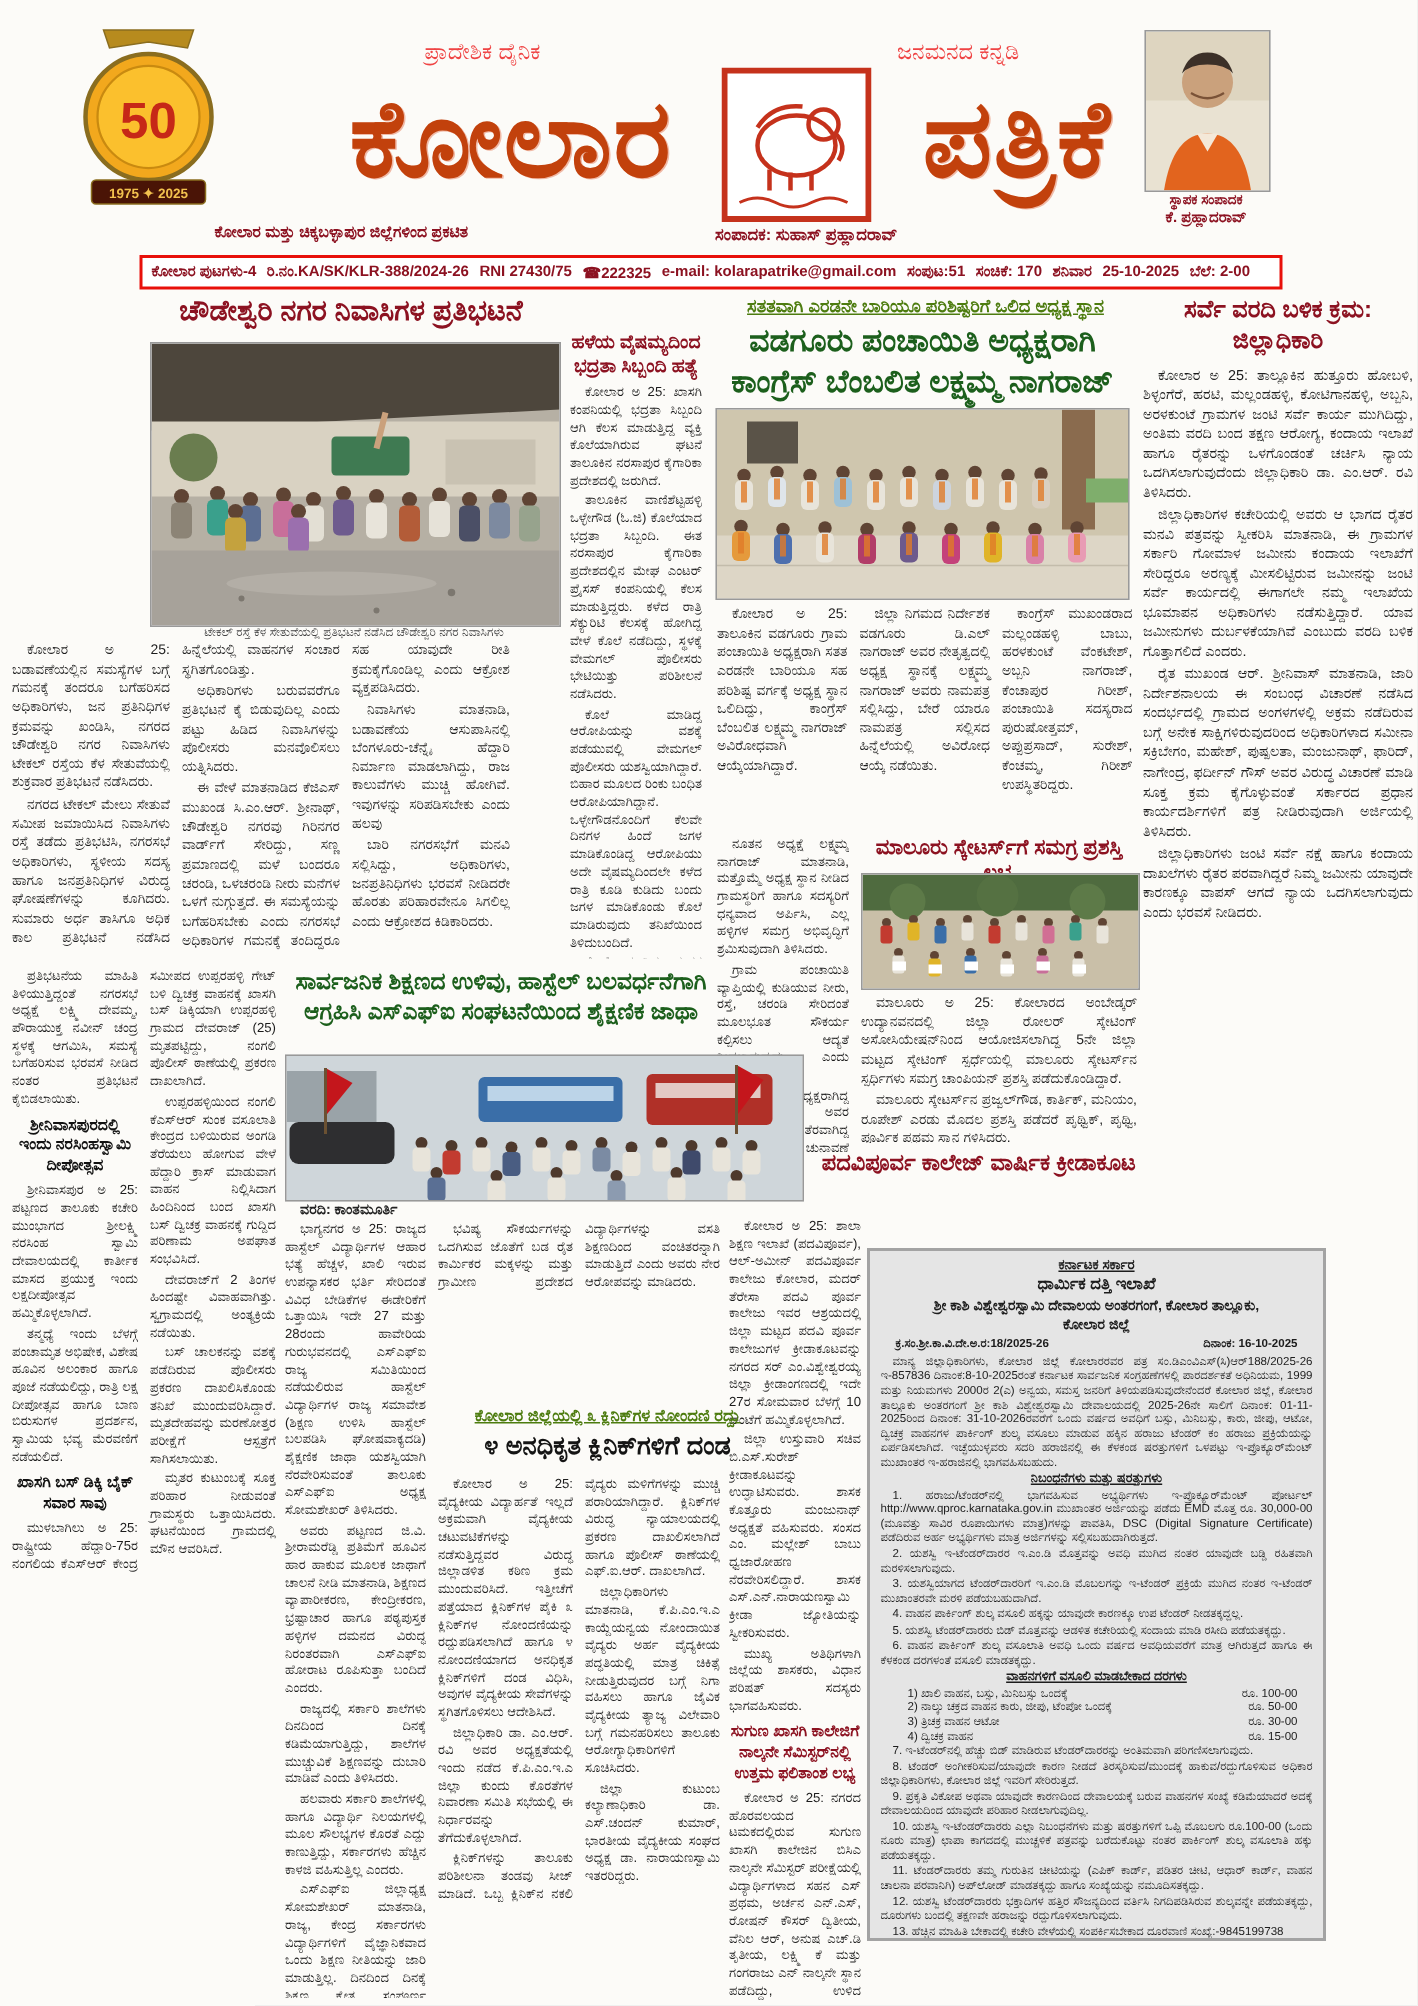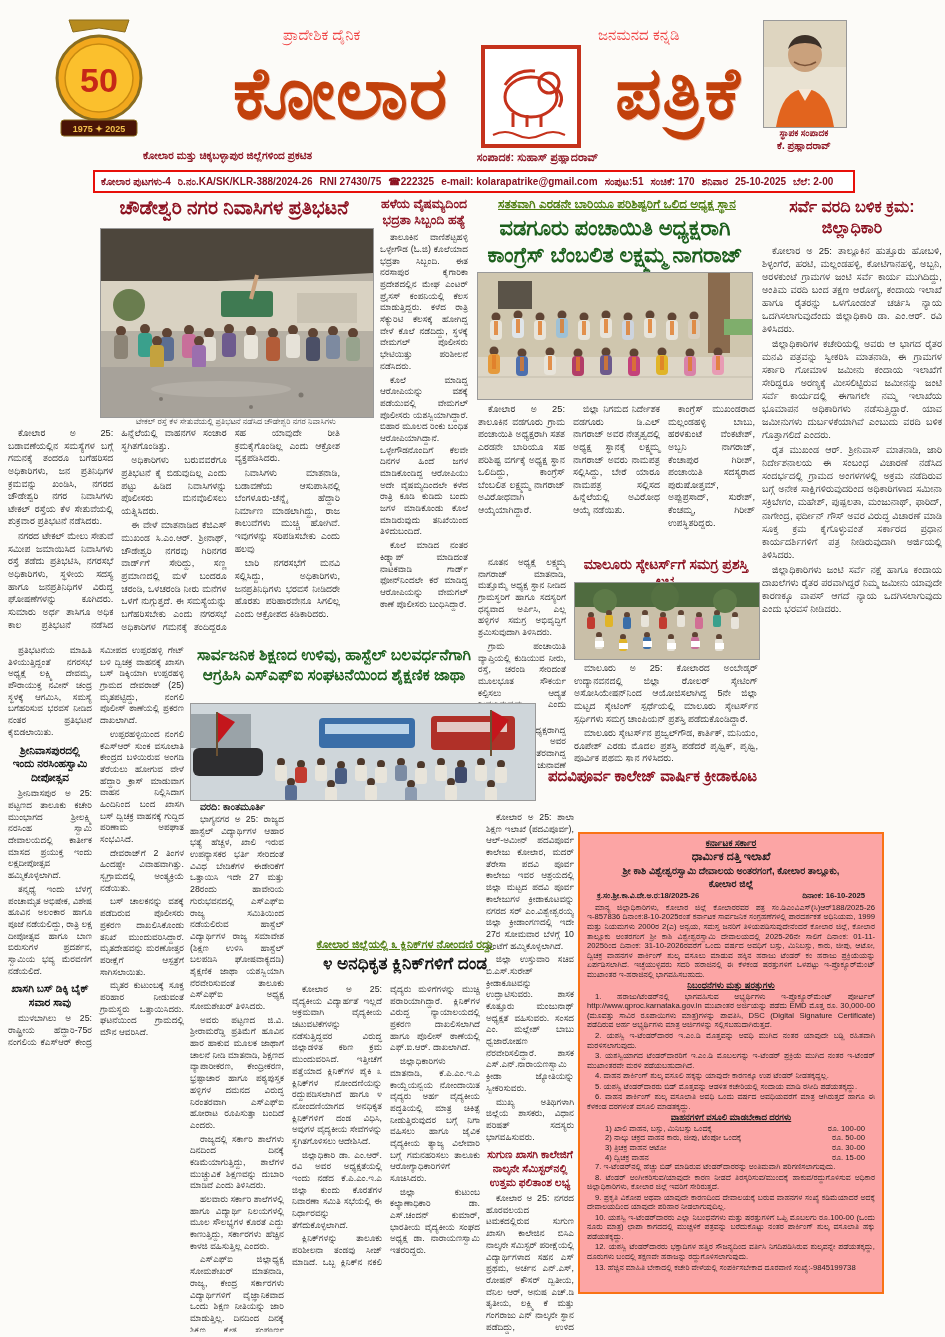--- a/index.html
+++ b/index.html
@@ -24,21 +24,21 @@
   .body-txt{font-size:9.3px;line-height:1.36;text-align:justify;overflow:hidden;}
   .body-sm{font-size:8.8px;line-height:1.33;text-align:justify;overflow:hidden;}
   .cols3{column-count:3;column-gap:8px;}
   .cols2{column-count:2;column-gap:8px;}
   p{margin:0 0 2px 0;text-indent:10px;}
   .subhead{font-weight:bold;text-align:center;text-indent:0;font-size:10.5px;margin:5px 0 3px;color:#111;}
   .caption{font-size:8px;color:#444;text-align:center;overflow:hidden;white-space:nowrap;}
   .photo{border:1px solid #999;background:#ddd;overflow:hidden;}
   .photo svg{display:block;}
   
-  .notice{border:2px solid #f97316;background:#fca5a5;padding:4px 7px;font-size:7.7px;line-height:1.24;
+  .notice{border:2px solid #a3a3a3;background:#e5e5e5;padding:4px 7px;font-size:7.7px;line-height:1.24;
           text-align:justify;overflow:hidden;}
   .notice p{margin:0 0 1px;text-indent:8px;}
   .n-center{text-align:center;font-weight:bold;text-indent:0 !important;}
   .n-under{text-decoration:underline;}
   .n-ref{display:flex;justify-content:space-between;font-weight:bold;text-indent:0;}
   .fee-row{display:flex;justify-content:space-between;padding:0 10px 0 18px;}
   .fee-row span{text-indent:0;}
 </style>
 </head>
 <body>
@@ -148,22 +148,23 @@
     <p>ಕೋಲಾರ ಅ 25: ಬಡಾವಣೆಯಲ್ಲಿನ ಸಮಸ್ಯೆಗಳ ಬಗ್ಗೆ ಗಮನಕ್ಕೆ ತಂದರೂ ಬಗೆಹರಿಸದ ಅಧಿಕಾರಿಗಳು, ಜನ ಪ್ರತಿನಿಧಿಗಳ ಕ್ರಮವನ್ನು ಖಂಡಿಸಿ, ನಗರದ ಚೌಡೇಶ್ವರಿ ನಗರ ನಿವಾಸಿಗಳು ಟೇಕಲ್ ರಸ್ತೆಯ ಕೆಳ ಸೇತುವೆಯಲ್ಲಿ ಶುಕ್ರವಾರ ಪ್ರತಿಭಟನೆ ನಡೆಸಿದರು.</p>
     <p>ನಗರದ ಟೇಕಲ್ ಮೇಲು ಸೇತುವೆ ಸಮೀಪ ಜಮಾಯಿಸಿದ ನಿವಾಸಿಗಳು ರಸ್ತೆ ತಡೆದು ಪ್ರತಿಭಟಿಸಿ, ನಗರಸಭೆ ಅಧಿಕಾರಿಗಳು, ಸ್ಥಳೀಯ ಸದಸ್ಯ ಹಾಗೂ ಜನಪ್ರತಿನಿಧಿಗಳ ವಿರುದ್ಧ ಘೋಷಣೆಗಳನ್ನು ಕೂಗಿದರು. ಸುಮಾರು ಅರ್ಧ ತಾಸಿಗೂ ಅಧಿಕ ಕಾಲ ಪ್ರತಿಭಟನೆ ನಡೆಸಿದ ಹಿನ್ನೆಲೆಯಲ್ಲಿ ವಾಹನಗಳ ಸಂಚಾರ ಸ್ಥಗಿತಗೊಂಡಿತ್ತು.</p>
     <p>ಅಧಿಕಾರಿಗಳು ಬರುವವರೆಗೂ ಪ್ರತಿಭಟನೆ ಕೈ ಬಿಡುವುದಿಲ್ಲ ಎಂದು ಪಟ್ಟು ಹಿಡಿದ ನಿವಾಸಿಗಳನ್ನು ಪೊಲೀಸರು ಮನವೊಲಿಸಲು ಯತ್ನಿಸಿದರು.</p>
     <p>ಈ ವೇಳೆ ಮಾತನಾಡಿದ ಕೆಜಿಎಸ್ ಮುಖಂಡ ಸಿ.ಎಂ.ಆರ್. ಶ್ರೀನಾಥ್, ಚೌಡೇಶ್ವರಿ ನಗರವು ಗಿರಿನಗರ ವಾರ್ಡ್‌ಗೆ ಸೇರಿದ್ದು, ಸಣ್ಣ ಪ್ರಮಾಣದಲ್ಲಿ ಮಳೆ ಬಂದರೂ ಚರಂಡಿ, ಒಳಚರಂಡಿ ನೀರು ಮನೆಗಳ ಒಳಗೆ ನುಗ್ಗುತ್ತದೆ. ಈ ಸಮಸ್ಯೆಯನ್ನು ಬಗೆಹರಿಸಬೇಕು ಎಂದು ನಗರಸಭೆ ಅಧಿಕಾರಿಗಳ ಗಮನಕ್ಕೆ ತಂದಿದ್ದರೂ ಸಹ ಯಾವುದೇ ರೀತಿ ಕ್ರಮಕೈಗೊಂಡಿಲ್ಲ ಎಂದು ಆಕ್ರೋಶ ವ್ಯಕ್ತಪಡಿಸಿದರು.</p>
     <p>ನಿವಾಸಿಗಳು ಮಾತನಾಡಿ, ಬಡಾವಣೆಯ ಆಸುಪಾಸಿನಲ್ಲಿ ಬೆಂಗಳೂರು-ಚೆನ್ನೈ ಹೆದ್ದಾರಿ ನಿರ್ಮಾಣ ಮಾಡಲಾಗಿದ್ದು, ರಾಜ ಕಾಲುವೆಗಳು ಮುಚ್ಚಿ ಹೋಗಿವೆ. ಇವುಗಳನ್ನು ಸರಿಪಡಿಸಬೇಕು ಎಂದು ಹಲವು</p>
     <p>ಬಾರಿ ನಗರಸಭೆಗೆ ಮನವಿ ಸಲ್ಲಿಸಿದ್ದು, ಅಧಿಕಾರಿಗಳು, ಜನಪ್ರತಿನಿಧಿಗಳು ಭರವಸೆ ನೀಡಿದರೇ ಹೊರತು ಪರಿಹಾರವೇನೂ ಸಿಗಲಿಲ್ಲ ಎಂದು ಆಕ್ರೋಶದ ಕಿಡಿಕಾರಿದರು.</p>
 
   </div>
 
   <div class="abs" style="left:380px;top:197px;width:88px;height:442px;overflow:hidden;">
-    <div class="hl-maroon" style="font-size:12.5px;line-height:1.25;margin-bottom:4px;">ಹಳೆಯ ವೈಷಮ್ಯದಿಂದ ಭದ್ರತಾ ಸಿಬ್ಬಂದಿ ಹತ್ಯೆ</div>
+    <div class="hl-maroon" style="font-size:12.5px;line-height:1.25;margin-bottom:4px;margin-top:24px;">ಹಳೆಯ ವೈಷಮ್ಯದಿಂದ ಭದ್ರತಾ ಸಿಬ್ಬಂದಿ ಹತ್ಯೆ</div>
     <div class="body-sm">
+      <p>ಕೋಲಾರ ಅ 25: ಖಾಸಗಿ ಕಂಪನಿಯಲ್ಲಿ ಭದ್ರತಾ ಸಿಬ್ಬಂದಿ ಆಗಿ ಕೆಲಸ ಮಾಡುತ್ತಿದ್ದ ವ್ಯಕ್ತಿ ಕೊಲೆಯಾಗಿರುವ ಘಟನೆ ತಾಲೂಕಿನ ನರಸಾಪುರ ಕೈಗಾರಿಕಾ ಪ್ರದೇಶದಲ್ಲಿ ಜರುಗಿದೆ.</p>
       <p>ತಾಲೂಕಿನ ವಾಣಿಶೆಟ್ಟಹಳ್ಳಿ ಒಳ್ಳೇಗೌಡ (ಓ.ಜಿ) ಕೊಲೆಯಾದ ಭದ್ರತಾ ಸಿಬ್ಬಂದಿ. ಈತ ನರಸಾಪುರ ಕೈಗಾರಿಕಾ ಪ್ರದೇಶದಲ್ಲಿನ ಮೇಘ ಎಂಟರ್ ಪ್ರೈಸಸ್ ಕಂಪನಿಯಲ್ಲಿ ಕೆಲಸ ಮಾಡುತ್ತಿದ್ದರು. ಕಳೆದ ರಾತ್ರಿ ಸೆಕ್ಯುರಿಟಿ ಕೆಲಸಕ್ಕೆ ಹೋಗಿದ್ದ ವೇಳೆ ಕೊಲೆ ನಡೆದಿದ್ದು, ಸ್ಥಳಕ್ಕೆ ವೇಮಗಲ್ ಪೊಲೀಸರು ಭೇಟಿಯಿತ್ತು ಪರಿಶೀಲನೆ ನಡೆಸಿದರು.</p>
       <p>ಕೊಲೆ ಮಾಡಿದ್ದ ಆರೋಪಿಯನ್ನು ವಶಕ್ಕೆ ಪಡೆಯುವಲ್ಲಿ ವೇಮಗಲ್ ಪೊಲೀಸರು ಯಶಸ್ವಿಯಾಗಿದ್ದಾರೆ. ಬಿಹಾರ ಮೂಲದ ರಿಂಕು ಬಂಧಿತ ಆರೋಪಿಯಾಗಿದ್ದಾನೆ. ಒಳ್ಳೇಗೌಡನೊಂದಿಗೆ ಕೆಲವೇ ದಿನಗಳ ಹಿಂದೆ ಜಗಳ ಮಾಡಿಕೊಂಡಿದ್ದ ಆರೋಪಿಯು ಅದೇ ವೈಷಮ್ಯದಿಂದಲೇ ಕಳೆದ ರಾತ್ರಿ ಕೂಡಿ ಕುಡಿದು ಬಂದು ಜಗಳ ಮಾಡಿಕೊಂಡು ಕೊಲೆ ಮಾಡಿರುವುದು ತನಿಖೆಯಿಂದ ತಿಳಿದುಬಂದಿದೆ.</p>
       <p>ಕೊಲೆ ಮಾಡಿದ ನಂತರ ಕಿಡ್ನ್ಯಾಪ್ ಮಾಡಿದಂತೆ ನಾಟಕವಾಡಿ ಗಾರ್ಡ್ ಫೋನ್‌ನಿಂದಲೇ ಕರೆ ಮಾಡಿದ್ದ ಆರೋಪಿಯನ್ನು ವೇಮಗಲ್ ಠಾಣೆ ಪೊಲೀಸರು ಬಂಧಿಸಿದ್ದಾರೆ.</p>
     </div>
   </div>
 
   <div class="abs kicker" style="left:487px;top:197px;width:260px;font-size:12px;">ಸತತವಾಗಿ ಎರಡನೇ ಬಾರಿಯೂ ಪರಿಶಿಷ್ಟರಿಗೆ ಒಲಿದ ಅಧ್ಯಕ್ಷ ಸ್ಥಾನ</div>
   <div class="abs hl-green" style="left:476px;top:215px;width:278px;font-size:21px;line-height:1.28;">ವಡಗೂರು ಪಂಚಾಯಿತಿ ಅಧ್ಯಕ್ಷರಾಗಿ ಕಾಂಗ್ರೆಸ್ ಬೆಂಬಲಿತ ಲಕ್ಷ್ಮಮ್ಮ ನಾಗರಾಜ್</div>
   <div class="abs photo" style="left:477px;top:272px;width:274px;height:126px;">
     <svg width="274" height="126" viewBox="0 0 274 126">
@@ -317,20 +318,21 @@
   </div>
   <div class="abs" style="left:200px;top:801px;width:160px;font-size:9.5px;font-weight:bold;color:#222;">ವರದಿ: ಕಾಂತಮೂರ್ತಿ</div>
   <div class="abs body-sm" style="left:190px;top:814px;width:94px;height:518px;">
     <p>ಭಾಗ್ಯನಗರ ಅ 25: ರಾಜ್ಯದ ಹಾಸ್ಟೆಲ್ ವಿದ್ಯಾರ್ಥಿಗಳ ಆಹಾರ ಭತ್ಯೆ ಹೆಚ್ಚಳ, ಖಾಲಿ ಇರುವ ಉಪನ್ಯಾಸಕರ ಭರ್ತಿ ಸೇರಿದಂತೆ ವಿವಿಧ ಬೇಡಿಕೆಗಳ ಈಡೇರಿಕೆಗೆ ಒತ್ತಾಯಿಸಿ ಇದೇ 27 ಮತ್ತು 28ರಂದು ಹಾವೇರಿಯ ಗುರುಭವನದಲ್ಲಿ ಎಸ್‌ಎಫ್‌ಐ ರಾಜ್ಯ ಸಮಿತಿಯಿಂದ ನಡೆಯಲಿರುವ ಹಾಸ್ಟೆಲ್ ವಿದ್ಯಾರ್ಥಿಗಳ ರಾಜ್ಯ ಸಮಾವೇಶ (ಶಿಕ್ಷಣ ಉಳಿಸಿ ಹಾಸ್ಟೆಲ್ ಬಲಪಡಿಸಿ ಘೋಷವಾಕ್ಯದಡಿ) ಶೈಕ್ಷಣಿಕ ಜಾಥಾ ಯಶಸ್ವಿಯಾಗಿ ನೆರವೇರಿಸುವಂತೆ ತಾಲೂಕು ಎಸ್‌ಎಫ್‌ಐ ಅಧ್ಯಕ್ಷ ಸೋಮಶೇಖರ್ ತಿಳಿಸಿದರು.</p>
     <p>ಅವರು ಪಟ್ಟಣದ ಜಿ.ವಿ. ಶ್ರೀರಾಮರೆಡ್ಡಿ ಪ್ರತಿಮೆಗೆ ಹೂವಿನ ಹಾರ ಹಾಕುವ ಮೂಲಕ ಜಾಥಾಗೆ ಚಾಲನೆ ನೀಡಿ ಮಾತನಾಡಿ, ಶಿಕ್ಷಣದ ವ್ಯಾಪಾರೀಕರಣ, ಕೇಂದ್ರೀಕರಣ, ಭ್ರಷ್ಟಾಚಾರ ಹಾಗೂ ಪಠ್ಯಪುಸ್ತಕ ಹಳ್ಳಿಗಳ ದಮನದ ವಿರುದ್ಧ ನಿರಂತರವಾಗಿ ಎಸ್‌ಎಫ್‌ಐ ಹೋರಾಟ ರೂಪಿಸುತ್ತಾ ಬಂದಿದೆ ಎಂದರು.</p>
     <p>ರಾಜ್ಯದಲ್ಲಿ ಸರ್ಕಾರಿ ಶಾಲೆಗಳು ದಿನದಿಂದ ದಿನಕ್ಕೆ ಕಡಿಮೆಯಾಗುತ್ತಿದ್ದು, ಶಾಲೆಗಳ ಮುಚ್ಚುವಿಕೆ ಶಿಕ್ಷಣವನ್ನು ದುಬಾರಿ ಮಾಡಿವೆ ಎಂದು ತಿಳಿಸಿದರು.</p>
     <p>ಹಲವಾರು ಸರ್ಕಾರಿ ಶಾಲೆಗಳಲ್ಲಿ ಹಾಗೂ ವಿದ್ಯಾರ್ಥಿ ನಿಲಯಗಳಲ್ಲಿ ಮೂಲ ಸೌಲಭ್ಯಗಳ ಕೊರತೆ ಎದ್ದು ಕಾಣುತ್ತಿದ್ದು, ಸರ್ಕಾರಗಳು ಹೆಚ್ಚಿನ ಕಾಳಜಿ ವಹಿಸುತ್ತಿಲ್ಲ ಎಂದರು.</p>
     <p>ಎಸ್‌ಎಫ್‌ಐ ಜಿಲ್ಲಾಧ್ಯಕ್ಷ ಸೋಮಶೇಖರ್ ಮಾತನಾಡಿ, ರಾಜ್ಯ, ಕೇಂದ್ರ ಸರ್ಕಾರಗಳು ವಿದ್ಯಾರ್ಥಿಗಳಿಗೆ ವೈಜ್ಞಾನಿಕವಾದ ಒಂದು ಶಿಕ್ಷಣ ನೀತಿಯನ್ನು ಜಾರಿ ಮಾಡುತ್ತಿಲ್ಲ. ದಿನದಿಂದ ದಿನಕ್ಕೆ ಶಿಕ್ಷಣ ಕ್ಷೇತ್ರ ಸಂಪೂರ್ಣ ಖಾಸಗೀಕರಣವಾಗುತ್ತಿದೆ ಎಂದು ಆತಂಕ ವ್ಯಕ್ತಪಡಿಸಿದರು.</p>
   </div>
   <div class="abs body-sm cols2" style="left:292px;top:814px;width:188px;height:118px;">
+    <p>ಭವಿಷ್ಯ ಸೌಕರ್ಯಗಳನ್ನು ಒದಗಿಸುವ ಜೊತೆಗೆ ಬಡ ರೈತ ಕಾರ್ಮಿಕರ ಮಕ್ಕಳನ್ನು ಮತ್ತು ಗ್ರಾಮೀಣ ಪ್ರದೇಶದ ವಿದ್ಯಾರ್ಥಿಗಳನ್ನು ವಸತಿ ಶಿಕ್ಷಣದಿಂದ ವಂಚಿತರನ್ನಾಗಿ ಮಾಡುತ್ತಿದೆ ಎಂದು ಅವರು ನೇರ ಆರೋಪವನ್ನು ಮಾಡಿದರು.</p>
 
   </div>
 
   <div class="abs kicker" style="left:290px;top:938px;width:230px;font-size:11px;">ಕೋಲಾರ ಜಿಲ್ಲೆಯಲ್ಲಿ ೩ ಕ್ಲಿನಿಕ್‌ಗಳ ನೋಂದಣಿ ರದ್ದು</div>
   <div class="abs hl-black" style="left:290px;top:954px;width:230px;font-size:17px;">೪ ಅನಧಿಕೃತ ಕ್ಲಿನಿಕ್‌ಗಳಿಗೆ ದಂಡ</div>
   <div class="abs body-sm cols2" style="left:292px;top:984px;width:188px;height:350px;">
     <p>ಕೋಲಾರ ಅ 25: ವೈದ್ಯಕೀಯ ವಿದ್ಯಾರ್ಹತೆ ಇಲ್ಲದೆ ಅಕ್ರಮವಾಗಿ ವೈದ್ಯಕೀಯ ಚಟುವಟಿಕೆಗಳನ್ನು ನಡೆಸುತ್ತಿದ್ದವರ ವಿರುದ್ಧ ಜಿಲ್ಲಾಡಳಿತ ಕಠಿಣ ಕ್ರಮ ಮುಂದುವರಿಸಿದೆ. ಇತ್ತೀಚೆಗೆ ಪತ್ತೆಯಾದ ಕ್ಲಿನಿಕ್‌ಗಳ ಪೈಕಿ ೩ ಕ್ಲಿನಿಕ್‌ಗಳ ನೋಂದಣಿಯನ್ನು ರದ್ದುಪಡಿಸಲಾಗಿದೆ ಹಾಗೂ ೪ ನೋಂದಣಿಯಾಗದ ಅನಧಿಕೃತ ಕ್ಲಿನಿಕ್‌ಗಳಿಗೆ ದಂಡ ವಿಧಿಸಿ, ಅವುಗಳ ವೈದ್ಯಕೀಯ ಸೇವೆಗಳನ್ನು ಸ್ಥಗಿತಗೊಳಿಸಲು ಆದೇಶಿಸಿದೆ.</p>
     <p>ಜಿಲ್ಲಾಧಿಕಾರಿ ಡಾ. ಎಂ.ಆರ್. ರವಿ ಅವರ ಅಧ್ಯಕ್ಷತೆಯಲ್ಲಿ ಇಂದು ನಡೆದ ಕೆ.ಪಿ.ಎಂ.ಇ.ಎ ಜಿಲ್ಲಾ ಕುಂದು ಕೊರತೆಗಳ ನಿವಾರಣಾ ಸಮಿತಿ ಸಭೆಯಲ್ಲಿ ಈ ನಿರ್ಧಾರವನ್ನು ತೆಗೆದುಕೊಳ್ಳಲಾಗಿದೆ.</p>
     <p>ಕ್ಲಿನಿಕ್‌ಗಳನ್ನು ತಾಲೂಕು ಪರಿಶೀಲನಾ ತಂಡವು ಸೀಜ್ ಮಾಡಿದೆ. ಒಬ್ಬ ಕ್ಲಿನಿಕ್‌ನ ನಕಲಿ ವೈದ್ಯರು ಮಳಿಗೆಗಳನ್ನು ಮುಚ್ಚಿ ಪರಾರಿಯಾಗಿದ್ದಾರೆ. ಕ್ಲಿನಿಕ್‌ಗಳ ವಿರುದ್ಧ ನ್ಯಾಯಾಲಯದಲ್ಲಿ ಪ್ರಕರಣ ದಾಖಲಿಸಲಾಗಿದೆ ಹಾಗೂ ಪೊಲೀಸ್ ಠಾಣೆಯಲ್ಲಿ ಎಫ್.ಐ.ಆರ್. ದಾಖಲಾಗಿದೆ.</p>
     <p>ಜಿಲ್ಲಾಧಿಕಾರಿಗಳು ಮಾತನಾಡಿ, ಕೆ.ಪಿ.ಎಂ.ಇ.ಎ ಕಾಯ್ದೆಯನ್ವಯ ನೋಂದಾಯಿತ ವೈದ್ಯರು ಅರ್ಹ ವೈದ್ಯಕೀಯ ಪದ್ಧತಿಯಲ್ಲಿ ಮಾತ್ರ ಚಿಕಿತ್ಸೆ ನೀಡುತ್ತಿರುವುದರ ಬಗ್ಗೆ ನಿಗಾ ವಹಿಸಲು ಹಾಗೂ ಜೈವಿಕ ವೈದ್ಯಕೀಯ ತ್ಯಾಜ್ಯ ವಿಲೇವಾರಿ ಬಗ್ಗೆ ಗಮನಹರಿಸಲು ತಾಲೂಕು ಆರೋಗ್ಯಾಧಿಕಾರಿಗಳಿಗೆ ಸೂಚಿಸಿದರು.</p>
@@ -381,18 +383,19 @@
         <span>ರೂ. 30-00</span>
       </div>
     <div class="fee-row">
         <span>4) ದ್ವಿಚಕ್ರ ವಾಹನ</span>
         <span>ರೂ. 15-00</span>
       </div>
     <p>7. ಇ-ಟೆಂಡರ್‌ನಲ್ಲಿ ಹೆಚ್ಚು ಬಿಡ್ ಮಾಡಿರುವ ಟೆಂಡರ್‌ದಾರರನ್ನು ಅಂತಿಮವಾಗಿ ಪರಿಗಣಿಸಲಾಗುವುದು.</p>
     <p>8. ಟೆಂಡರ್ ಅಂಗೀಕರಿಸುವ/ಯಾವುದೇ ಕಾರಣ ನೀಡದೆ ತಿರಸ್ಕರಿಸುವ/ಮುಂದಕ್ಕೆ ಹಾಕುವ/ರದ್ದುಗೊಳಿಸುವ ಅಧಿಕಾರ ಜಿಲ್ಲಾಧಿಕಾರಿಗಳು, ಕೋಲಾರ ಜಿಲ್ಲೆ ಇವರಿಗೆ ಸೇರಿರುತ್ತದೆ.</p>
     <p>9. ಪ್ರಕೃತಿ ವಿಕೋಪ ಅಥವಾ ಯಾವುದೇ ಕಾರಣದಿಂದ ದೇವಾಲಯಕ್ಕೆ ಬರುವ ವಾಹನಗಳ ಸಂಖ್ಯೆ ಕಡಿಮೆಯಾದರೆ ಅದಕ್ಕೆ ದೇವಾಲಯದಿಂದ ಯಾವುದೇ ಪರಿಹಾರ ನೀಡಲಾಗುವುದಿಲ್ಲ.</p>
     <p>10. ಯಶಸ್ವಿ ಇ-ಟೆಂಡರ್‌ದಾರರು ಎಲ್ಲಾ ನಿಬಂಧನೆಗಳು ಮತ್ತು ಷರತ್ತುಗಳಿಗೆ ಒಪ್ಪಿ ಮೊಬಲಗು ರೂ.100-00 (ಒಂದು ನೂರು ಮಾತ್ರ) ಛಾಪಾ ಕಾಗದದಲ್ಲಿ ಮುಚ್ಚಳಿಕೆ ಪತ್ರವನ್ನು ಬರೆದುಕೊಟ್ಟು ನಂತರ ಪಾರ್ಕಿಂಗ್ ಶುಲ್ಕ ವಸೂಲಾತಿ ಹಕ್ಕು ಪಡೆಯತಕ್ಕದ್ದು.</p>
+    <p>11. ಟೆಂಡರ್‌ದಾರರು ತಮ್ಮ ಗುರುತಿನ ಚೀಟಿಯನ್ನು (ಎಪಿಕ್ ಕಾರ್ಡ್, ಪಡಿತರ ಚೀಟಿ, ಆಧಾರ್ ಕಾರ್ಡ್, ವಾಹನ ಚಾಲನಾ ಪರವಾನಿಗಿ) ಅಪ್‌ಲೋಡ್ ಮಾಡತಕ್ಕದ್ದು ಹಾಗೂ ಸಂಖ್ಯೆಯನ್ನು ನಮೂದಿಸತಕ್ಕದ್ದು.</p>
     <p>12. ಯಶಸ್ವಿ ಟೆಂಡರ್‌ದಾರರು ಭಕ್ತಾದಿಗಳ ಹತ್ತಿರ ಸೌಜನ್ಯದಿಂದ ವರ್ತಿಸಿ ನಿಗದಿಪಡಿಸಿರುವ ಶುಲ್ಕವನ್ನೇ ಪಡೆಯತಕ್ಕದ್ದು, ದೂರುಗಳು ಬಂದಲ್ಲಿ ತಕ್ಷಣವೇ ಹರಾಜನ್ನು ರದ್ದುಗೊಳಿಸಲಾಗುವುದು.</p>
     <p>13. ಹೆಚ್ಚಿನ ಮಾಹಿತಿ ಬೇಕಾದಲ್ಲಿ ಕಚೇರಿ ವೇಳೆಯಲ್ಲಿ ಸಂಪರ್ಕಿಸಬೇಕಾದ ದೂರವಾಣಿ ಸಂಖ್ಯೆ:-9845199738</p>
 
   </div>
 
 </div>
 
 </body></html>

